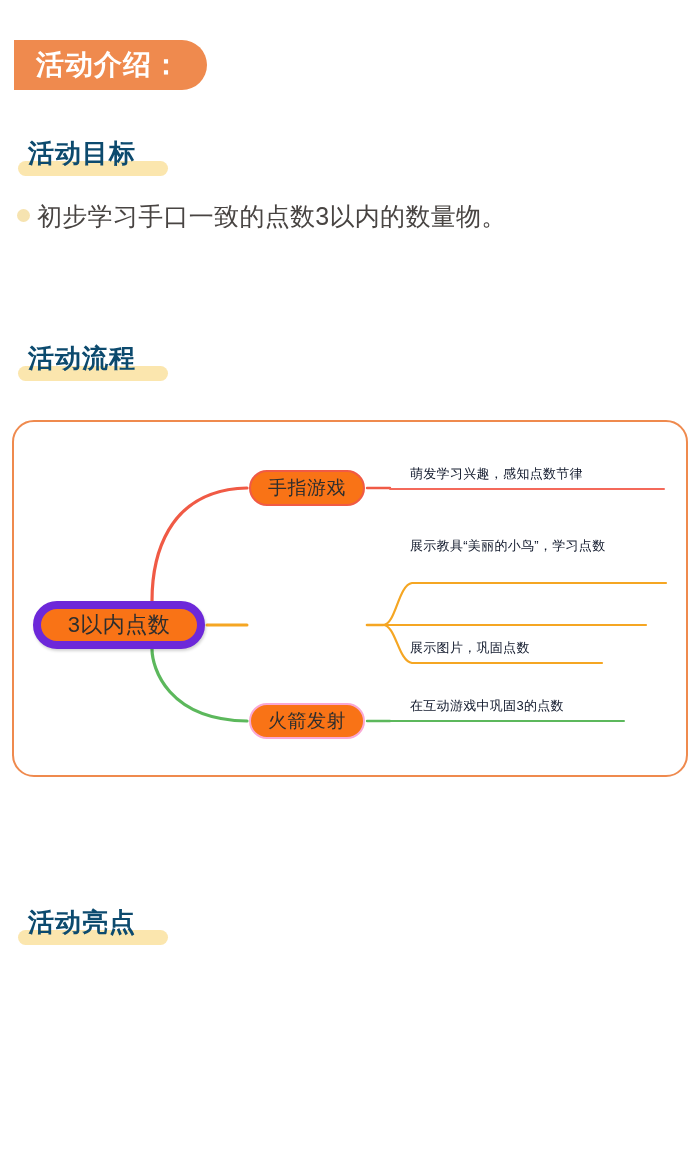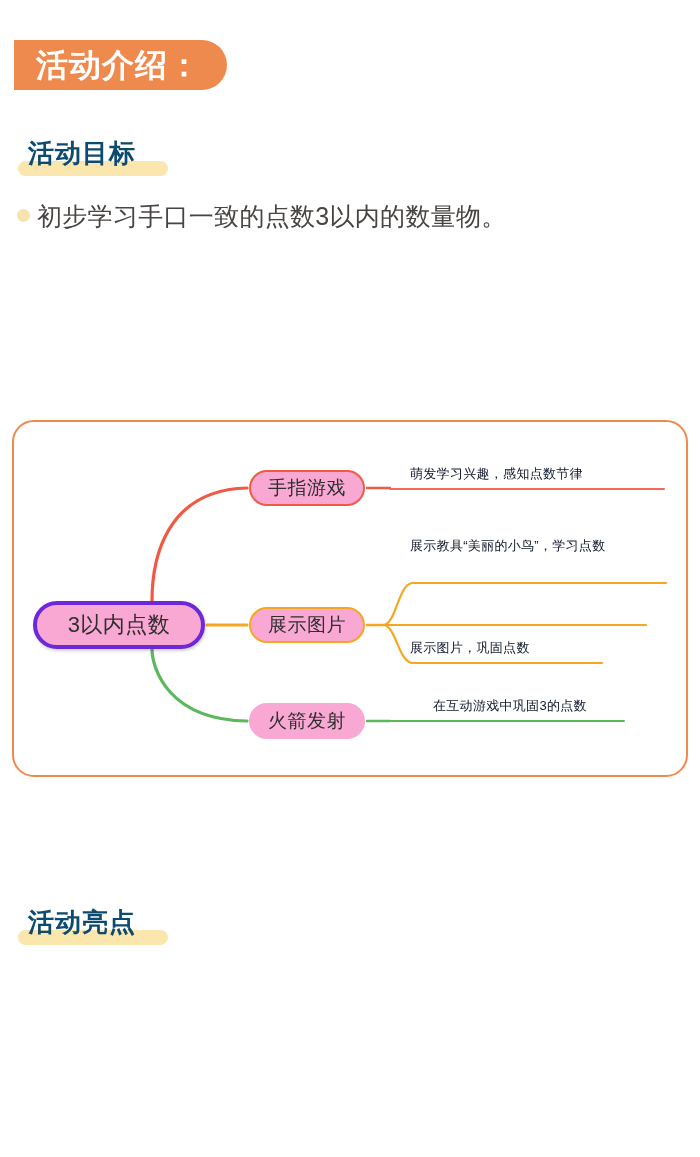--- a/index.html
+++ b/index.html
@@ -20,21 +20,21 @@
     left:14px; top:40px;
     height:50px;
     padding:0 26px 0 22px;
     background:#ef8a4e;
     border-radius:0 26px 26px 0;
     display:flex; align-items:center;
     box-sizing:border-box;
   }
   .title-tag span{
     color:#ffffff;
-    font-size:32px;
+    font-size:28px;
     font-weight:bold;
     letter-spacing:1px;
     line-height:1;
   }
 
   
   .section-head{
     position:absolute;
     display:inline-block;
   }
@@ -87,31 +87,31 @@
     border-radius:22px;
     box-sizing:border-box;
   }
   .map-svg{position:absolute;left:0;top:0;}
 
   
   .node{
     position:absolute;
     box-sizing:border-box;
     display:flex;align-items:center;justify-content:center;
-    background:#f9a8d4;
+    background:#f97316;
     border-radius:999px;
     font-size:19px;
     color:#2e2e2e;
     white-space:nowrap;
     letter-spacing:0.5px;
   }
   .node-center{
     left:33px; top:601px;
     width:172px; height:48px;
-    border:4px solid #6d28d9;
+    border:8px solid #6d28d9;
     font-size:22px;
     box-shadow:1px 2px 3px rgba(0,0,0,0.18);
   }
   .node-a{
     left:249px; top:470px;
     width:116px; height:36px;
     border:2px solid #f05a45;
   }
   .node-b{
     left:249px; top:607px;
@@ -147,20 +147,24 @@
     <div class="sh-text">活动目标</div>
   </div>
 
   <div class="bullets" style="left:17px; top:200px; width:660px;">
     <div class="bullet-row">
       <div class="bullet-dot"></div>
       <div class="bullet-text">初步学习手口一致的点数3以内的数量物。</div>
     </div>
   </div>
 
+  <div class="section-head" style="left:18px; top:341px; height:40px;">
+    <div class="sh-bar" style="width:150px;"></div>
+    <div class="sh-text">活动流程</div>
+  </div>
 
   <div class="map-box"></div>
 
   <svg class="map-svg" width="700" height="1157">
 
     <path d="M 152 601 C 152 560, 165 490, 247 488" stroke="#f05a45" stroke-width="3.2" fill="none" stroke-linecap="round"></path>
 
     <path d="M 367 488 L 390 488" stroke="#f05a45" stroke-width="2.4" fill="none" stroke-linecap="round"></path>
     <path d="M 390 489 L 664 489" stroke="#f4695a" stroke-width="2" fill="none" stroke-linecap="round"></path>
 
@@ -175,33 +179,30 @@
     <path d="M 367 721 L 390 721" stroke="#5cb85c" stroke-width="2.4" fill="none" stroke-linecap="round"></path>
     <path d="M 390 721 L 624 721" stroke="#5cb85c" stroke-width="2" fill="none" stroke-linecap="round"></path>
   </svg>
 
   <div class="node node-center">
     <span>3以内点数</span>
   </div>
   <div class="node node-a">
     <span>手指游戏</span>
   </div>
-  <div class="node node-b">
-    <span>展示图片</span>
-  </div>
   <div class="node node-c">
     <span>火箭发射</span>
   </div>
 
   <div class="leaf" style="left:410px; top:462px; width:260px;">萌发学习兴趣，感知点数节律</div>
 
   <div class="leaf" style="left:410px; top:534px; width:248px;">展示教具“美丽的小鸟”，学习点数</div>
   <div class="leaf" style="left:410px; top:636px; width:260px;">展示图片，巩固点数</div>
 
-  <div class="leaf" style="left:410px; top:694px; width:260px;margin-left:23px;">在互动游戏中巩固3的点数</div>
+  <div class="leaf" style="left:410px; top:694px; width:260px;">在互动游戏中巩固3的点数</div>
 
   <div class="section-head" style="left:18px; top:905px; height:40px;">
     <div class="sh-bar" style="width:150px;"></div>
     <div class="sh-text">活动亮点</div>
   </div>
 
 
 </div>
 
 </body></html>

